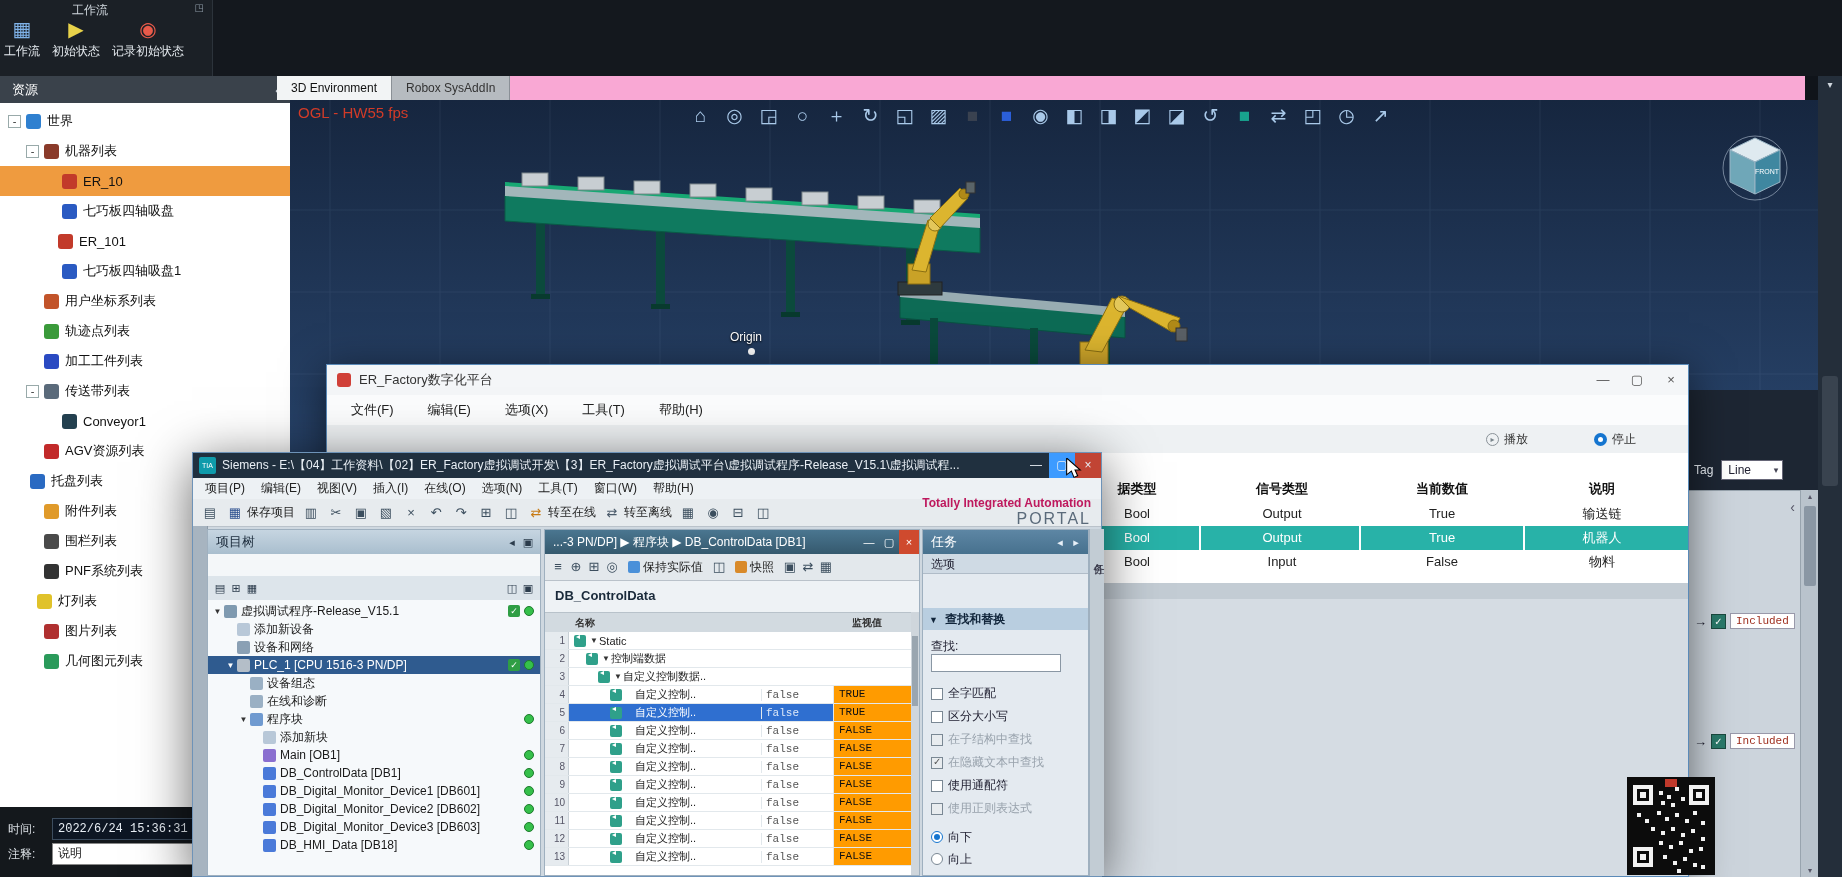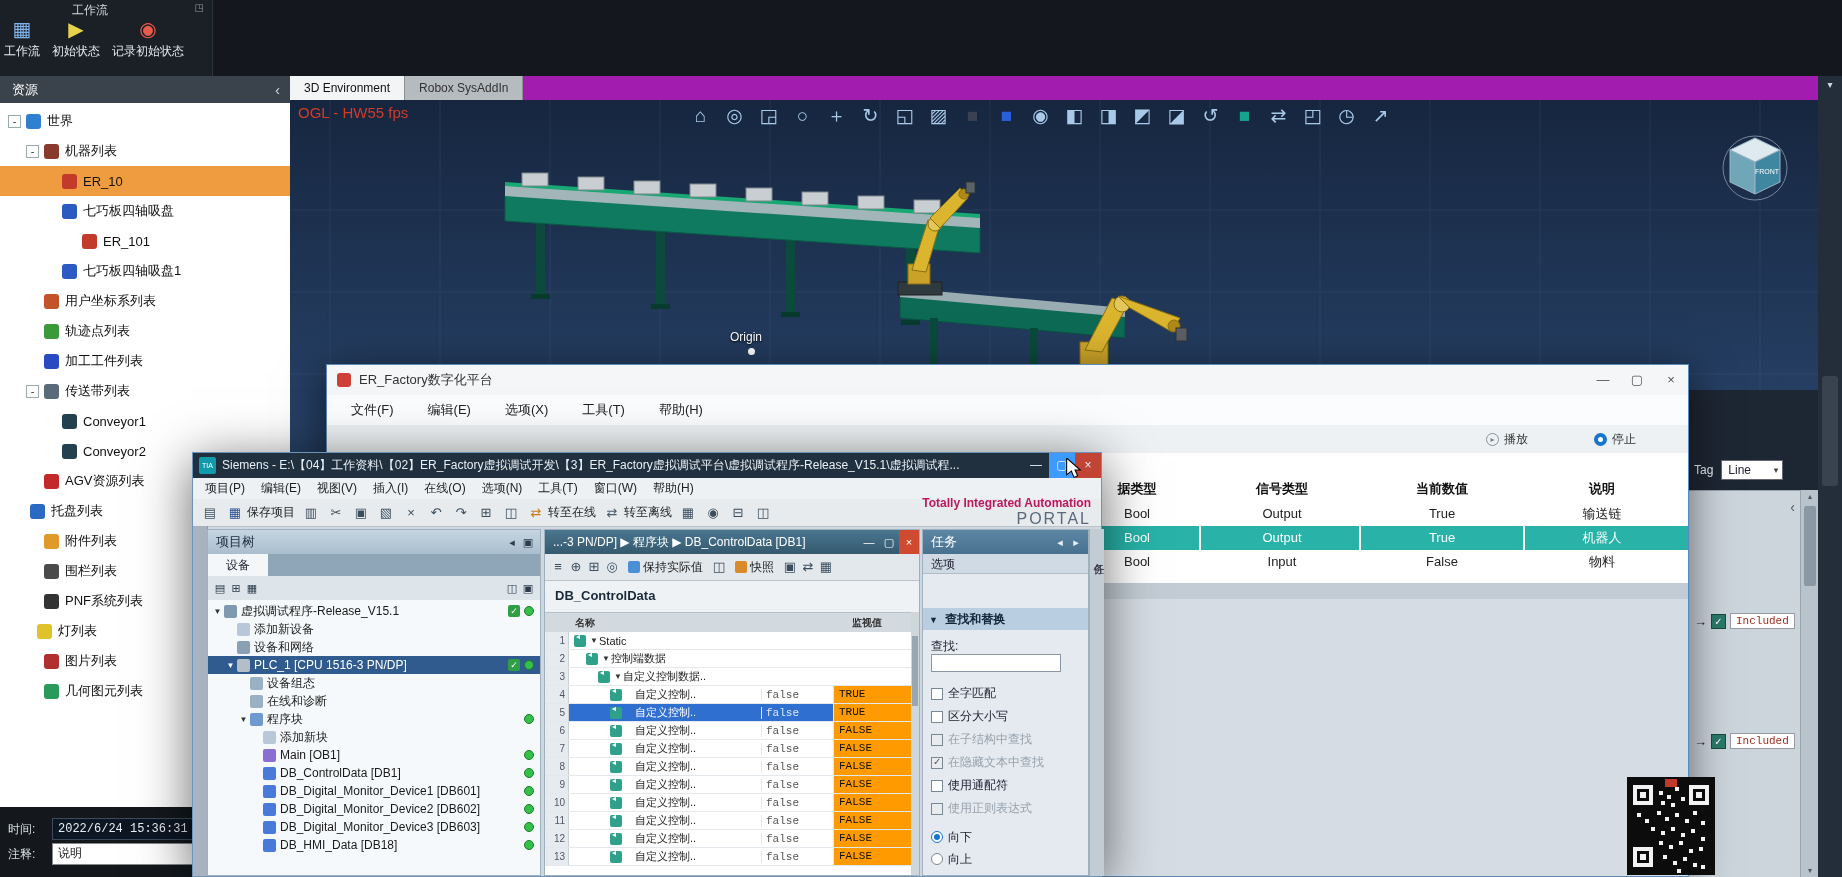--- a/index.html
+++ b/index.html
@@ -24,21 +24,21 @@
   .exp{width:13px;height:13px;border:1px solid #9aa;background:#fff;color:#333;font-size:11px;line-height:11px;text-align:center;margin-right:5px;flex:none;box-sizing:border-box;}
   .exp:empty{border-color:transparent;background:transparent;}
   .ric{width:15px;height:15px;border-radius:3px;margin-right:6px;flex:none;background:#888;}
   .res-ft{position:absolute;left:0;bottom:0;right:0;height:70px;background:#14181c;padding-top:8px;box-sizing:border-box;}
   .ft-row{display:flex;align-items:center;margin:3px 8px;}
   .ft-lb{color:#d8dde2;font-size:12px;width:44px;flex:none;}
   .ft-in{width:134px;height:20px;line-height:20px;font-size:12px;padding:0 5px;font-family:"Liberation Mono","DejaVu Sans Mono",monospace;white-space:nowrap;overflow:hidden;}
   .ft-dark{background:#0d1623;color:#e8eef4;border:1px solid #3c4c5e;}
   .ft-light{background:#fff;color:#222;border:1px solid #888;}
   
-  #vtabs{position:absolute;left:290px;top:76px;width:1528px;height:24px;background:#a21caf;display:flex;}
+  #vtabs{position:absolute;left:277px;top:76px;width:1528px;height:24px;background:#f9a8d4;display:flex;}
   .vtab{padding:0 14px;font-size:12px;line-height:24px;background:#b6bbc0;color:#333;border-right:1px solid #8a9096;}
   .vtab.active{background:#f2f4f5;color:#111;}
   
   #vp{position:absolute;left:290px;top:100px;width:1528px;height:777px;overflow:hidden;
       background:linear-gradient(180deg,#16263f 0%,#2c4a74 55%,#4a74a3 100%);}
   #scene{position:absolute;left:0;top:0;}
   .fps{position:absolute;left:8px;top:4px;color:#d23b28;font-size:15px;}
   .vp-tools{position:absolute;left:398px;top:3px;display:flex;gap:9px;}
   .vp-ic{width:25px;height:25px;text-align:center;line-height:25px;font-size:19px;color:#a9c9e9;}
   .origin{position:absolute;left:440px;top:230px;color:#fff;font-size:12px;text-shadow:0 1px 2px #000;}
@@ -243,21 +243,21 @@
         <div class="res-item sel" style="padding-left: 44px;">
         <span class="exp"></span>
         <span class="ric" style="background: rgb(194, 58, 42);"></span>
         <span class="rlb">ER_10</span>
       </div>
         <div class="res-item" style="padding-left: 44px;">
         <span class="exp"></span>
         <span class="ric" style="background: rgb(42, 90, 194);"></span>
         <span class="rlb">七巧板四轴吸盘</span>
       </div>
-        <div class="res-item" style="padding-left: 64px;">
+        <div class="res-item" style="padding-left: 40px;">
         <span class="exp"></span>
         <span class="ric" style="background: rgb(194, 58, 42);"></span>
         <span class="rlb">ER_101</span>
       </div>
         <div class="res-item" style="padding-left: 44px;">
         <span class="exp"></span>
         <span class="ric" style="background: rgb(42, 90, 194);"></span>
         <span class="rlb">七巧板四轴吸盘1</span>
       </div>
         <div class="res-item" style="padding-left: 26px;">
@@ -277,25 +277,20 @@
       </div>
         <div class="res-item" style="padding-left: 26px;">
         <span class="exp">-</span>
         <span class="ric" style="background: rgb(90, 106, 122);"></span>
         <span class="rlb">传送带列表</span>
       </div>
         <div class="res-item" style="padding-left: 44px;">
         <span class="exp"></span>
         <span class="ric" style="background: rgb(35, 64, 79);"></span>
         <span class="rlb">Conveyor1</span>
-      </div>
-        <div class="res-item" style="padding-left: 44px;">
-        <span class="exp"></span>
-        <span class="ric" style="background: rgb(35, 64, 79);"></span>
-        <span class="rlb">Conveyor2</span>
       </div>
         <div class="res-item" style="padding-left: 26px;">
         <span class="exp"></span>
         <span class="ric" style="background: rgb(194, 42, 42);"></span>
         <span class="rlb">AGV资源列表</span>
       </div>
         <div class="res-item" style="padding-left: 12px;">
         <span class="exp"></span>
         <span class="ric" style="background: rgb(42, 106, 194);"></span>
         <span class="rlb">托盘列表</span>
@@ -673,23 +668,20 @@
     <div class="tia-left"></div>
 
     <div class="ptree">
       <div class="pt-hd">
         <span>项目树</span>
         <span class="pt-hics">
 
         <i class="hic">◂</i>
             <i class="hic">▣</i>
           </span>
-      </div>
-      <div class="pt-tabs">
-        <span class="pt-tab">设备</span>
       </div>
       <div class="pt-tools">
         <span class="ptt-l">
 
         <i class="hic">▤</i>
             <i class="hic">⊞</i>
             <i class="hic">▦</i>
           </span>
         <span class="ptt-r">
 

